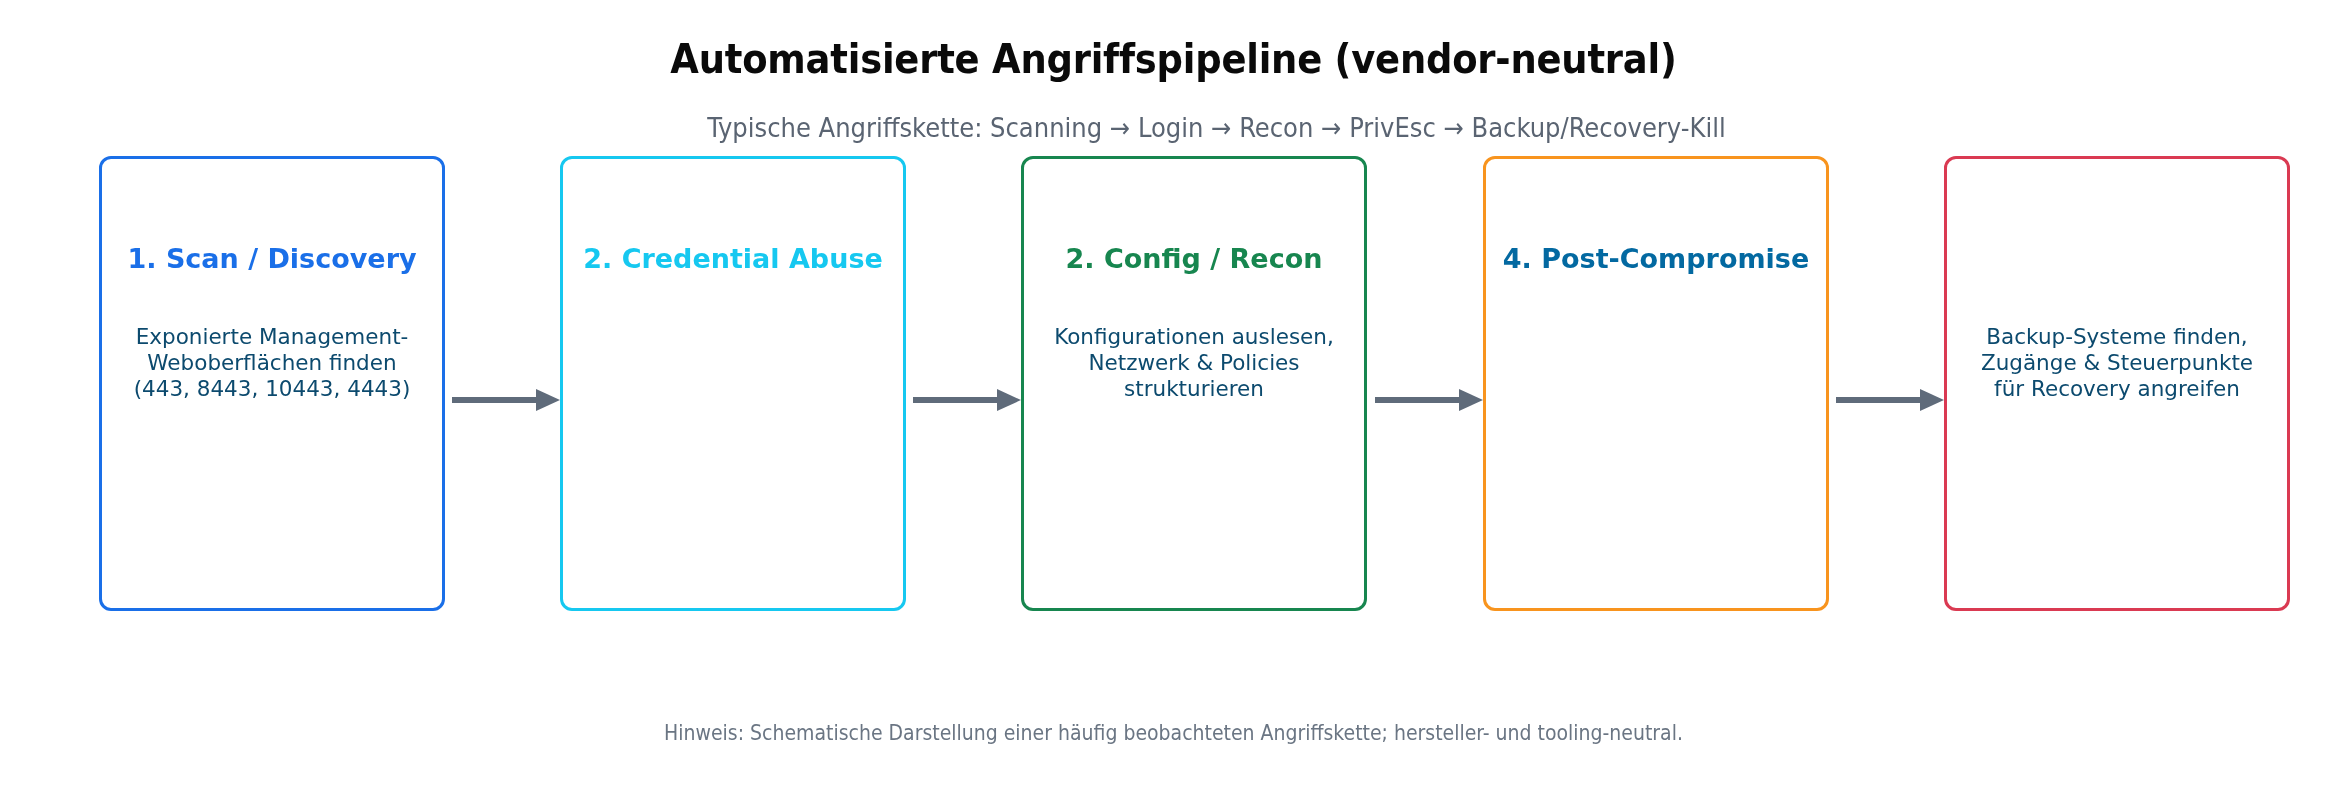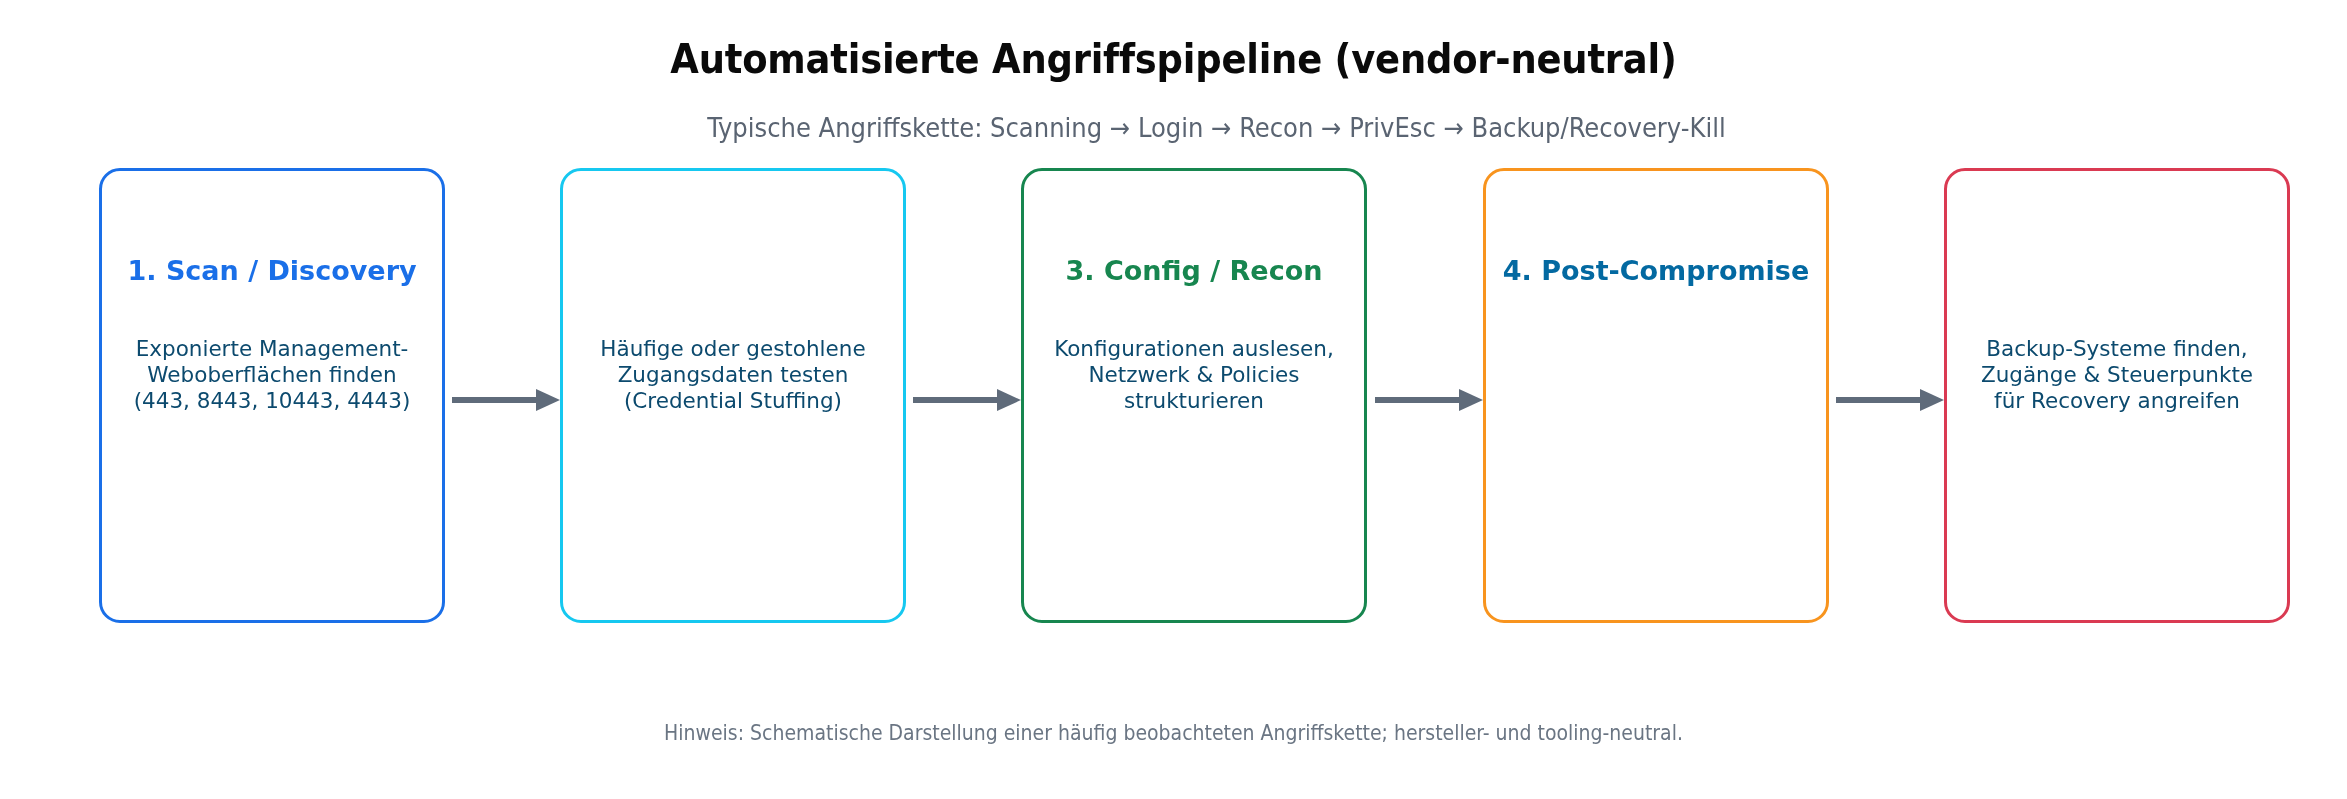--- a/index.html
+++ b/index.html
@@ -48,26 +48,26 @@
     font-size: 27px;
     font-weight: normal;
     color: #5a6472;
     white-space: nowrap;
     padding-left: 43px;
   }
 
   
   .stage {
     position: absolute;
-    top: 168px;
+    top: 156px;
     width: 346px;
     height: 455px;
     box-sizing: border-box;
     border: 3px solid #1a6fe8;
-    border-radius: 21px;
+    border-radius: 12px;
     background: #ffffff;
   }
 
   .stage-title {
     position: absolute;
     left: -40px;
     right: -40px;
     top: 84px;
     text-align: center;
     font-size: 27px;
@@ -148,34 +148,32 @@
   </div>
 
   <div class="arrow arrow-1">
     <svg width="110" height="28" viewBox="0 0 110 28" xmlns="http://www.w3.org/2000/svg">
       <line x1="2" y1="14" x2="92" y2="14" stroke="#5f6b7a" stroke-width="6"></line>
       <polygon points="86,3 110,14 86,25" fill="#5f6b7a"></polygon>
     </svg>
   </div>
 
   <div class="stage stage-2 c-cyan">
-    <div class="stage-desc">Häufige oder gestohlene
-Zugangsdaten testen
-(Credential Stuffing)</div>
+    <div class="stage-title">2. Credential Abuse</div>
   </div>
 
   <div class="arrow arrow-2">
     <svg width="110" height="28" viewBox="0 0 110 28" xmlns="http://www.w3.org/2000/svg">
       <line x1="2" y1="14" x2="92" y2="14" stroke="#5f6b7a" stroke-width="6"></line>
       <polygon points="86,3 110,14 86,25" fill="#5f6b7a"></polygon>
     </svg>
   </div>
 
   <div class="stage stage-3 c-green">
-    <div class="stage-title">3. Config / Recon</div>
+    <div class="stage-title">2. Config / Recon</div>
     <div class="stage-desc">Konfigurationen auslesen,
 Netzwerk &amp; Policies
 strukturieren</div>
   </div>
 
   <div class="arrow arrow-3">
     <svg width="110" height="28" viewBox="0 0 110 28" xmlns="http://www.w3.org/2000/svg">
       <line x1="2" y1="14" x2="92" y2="14" stroke="#5f6b7a" stroke-width="6"></line>
       <polygon points="86,3 110,14 86,25" fill="#5f6b7a"></polygon>
     </svg>

